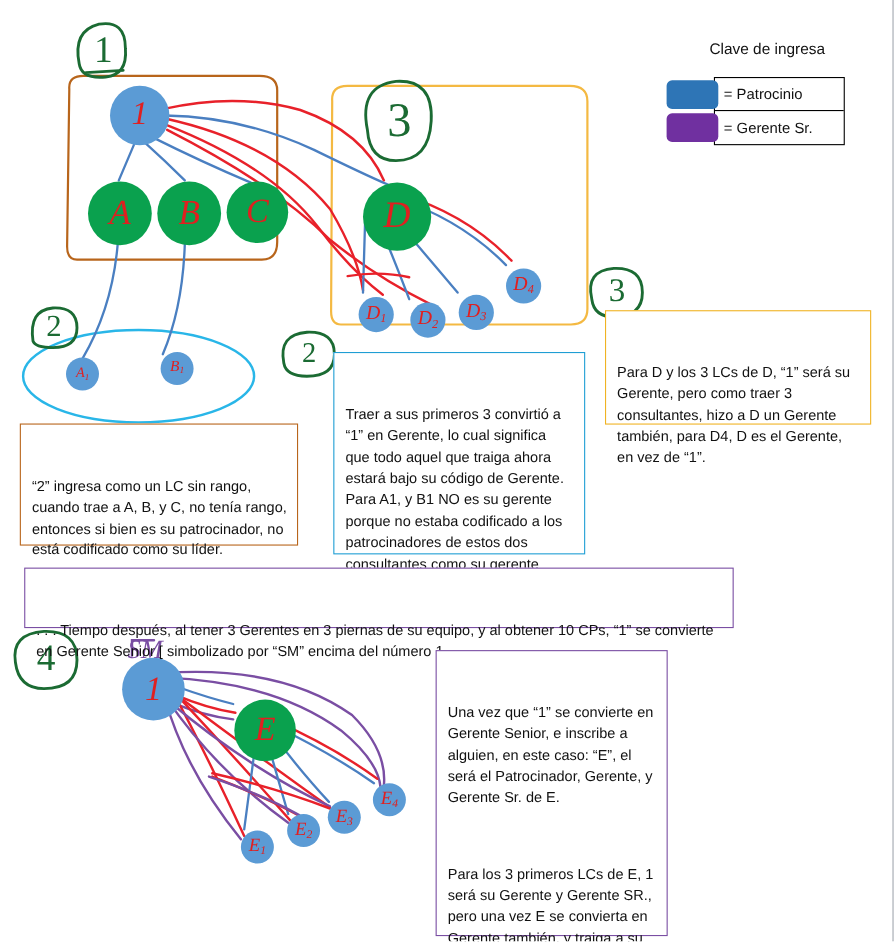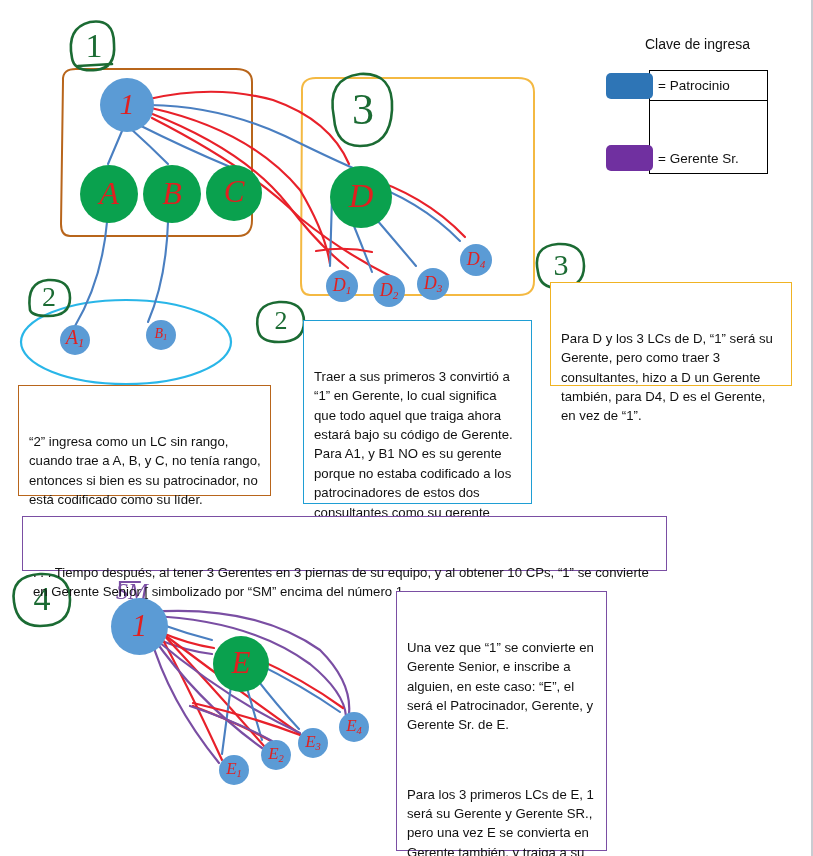--- a/index.html
+++ b/index.html
@@ -48,21 +48,21 @@
   }
   #legend-table{
     position:relative; margin-left:54px; width:117px;
     border:1.2px solid #000; border-collapse:collapse;
   }
   .legend-row{
     height:30px; display:flex; align-items:center;
     border-bottom:1.2px solid #000; box-sizing:border-box;
     padding-left:8px; font-size:13.5px; color:#111;
   }
-  .legend-row:last-child{border-bottom:none;margin-top:42px;}
+  .legend-row:last-child{border-bottom:none;}
   .swatch{
     position:absolute; left:-52px; width:47px; height:26px; border-radius:5px;
   }
   .legend-cell{position:relative;width:100%;display:flex;align-items:center;height:100%;}
 
   
   .node{
     position:absolute;
     border-radius:50%;
     display:flex; align-items:center; justify-content:center;
@@ -216,21 +216,21 @@
       </div>
       <div class="node blue" style="left: 373px; top: 275px; width: 32px; height: 32px; font-size: 18px;">
         <span class="nlabel">D<span class="sub">2</span></span>
       </div>
       <div class="node blue" style="left: 417px; top: 268px; width: 32px; height: 32px; font-size: 18px;">
         <span class="nlabel">D<span class="sub">3</span></span>
       </div>
       <div class="node blue" style="left: 460px; top: 244px; width: 32px; height: 32px; font-size: 18px;">
         <span class="nlabel">D<span class="sub">4</span></span>
       </div>
-      <div class="node blue" style="left: 60px; top: 325px; width: 30px; height: 30px; font-size: 20px;">
+      <div class="node blue" style="left: 60px; top: 325px; width: 30px; height: 30px; font-size: 13px;">
         <span class="nlabel">A<span class="sub">1</span></span>
       </div>
       <div class="node blue" style="left: 146px; top: 320px; width: 30px; height: 30px; font-size: 14px; align-items: center;">
         <span class="nlabel">B<span class="sub">1</span></span>
       </div>
       <div class="node blue" style="left: 111px; top: 598px; width: 57px; height: 57px; font-size: 31px;">
         <span class="nlabel">1</span>
       </div>
       <div class="node green" style="left: 213px; top: 636px; width: 56px; height: 56px; font-size: 31px;">
         <span class="nlabel">E</span>

